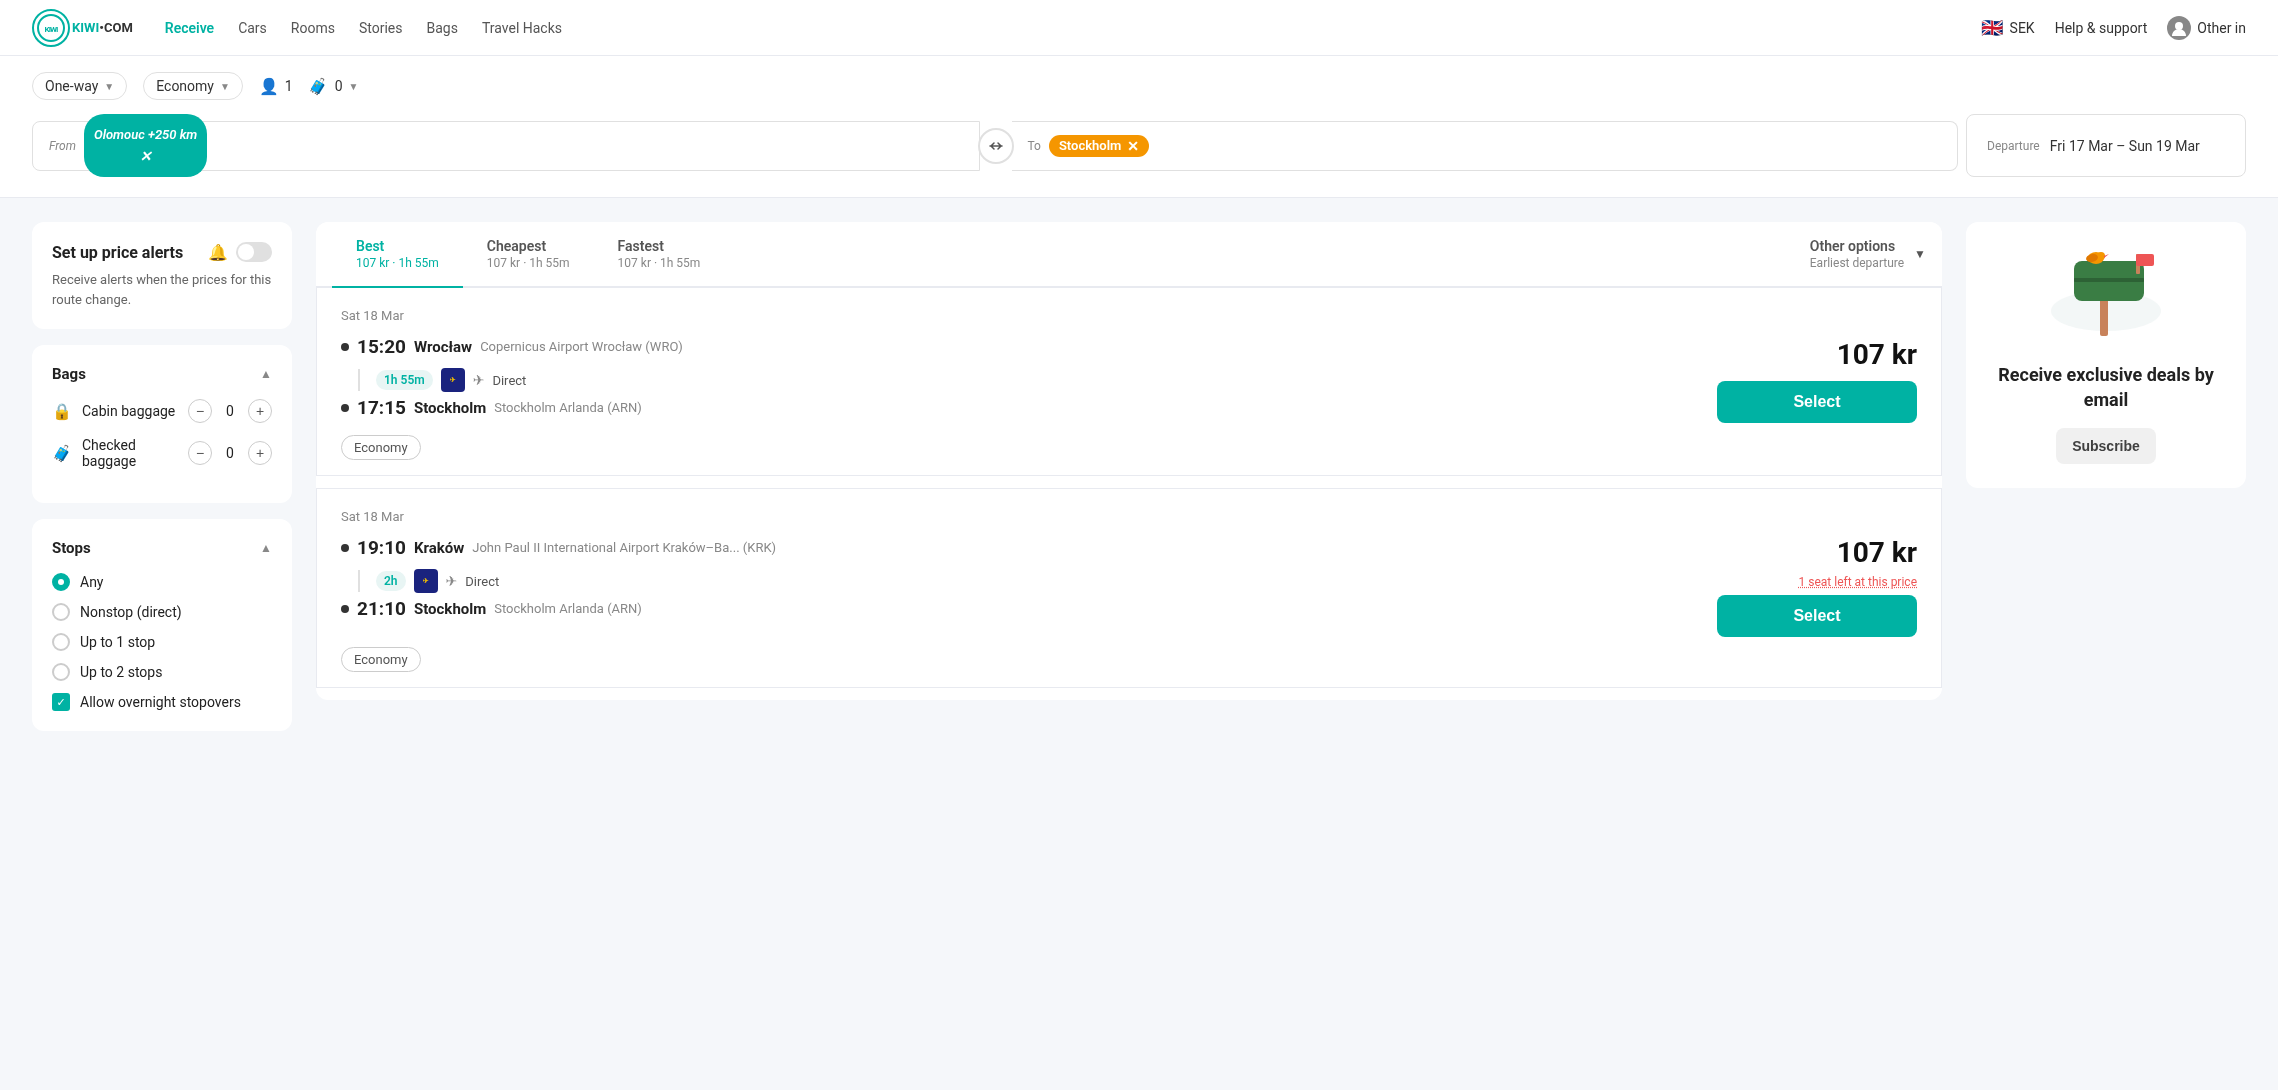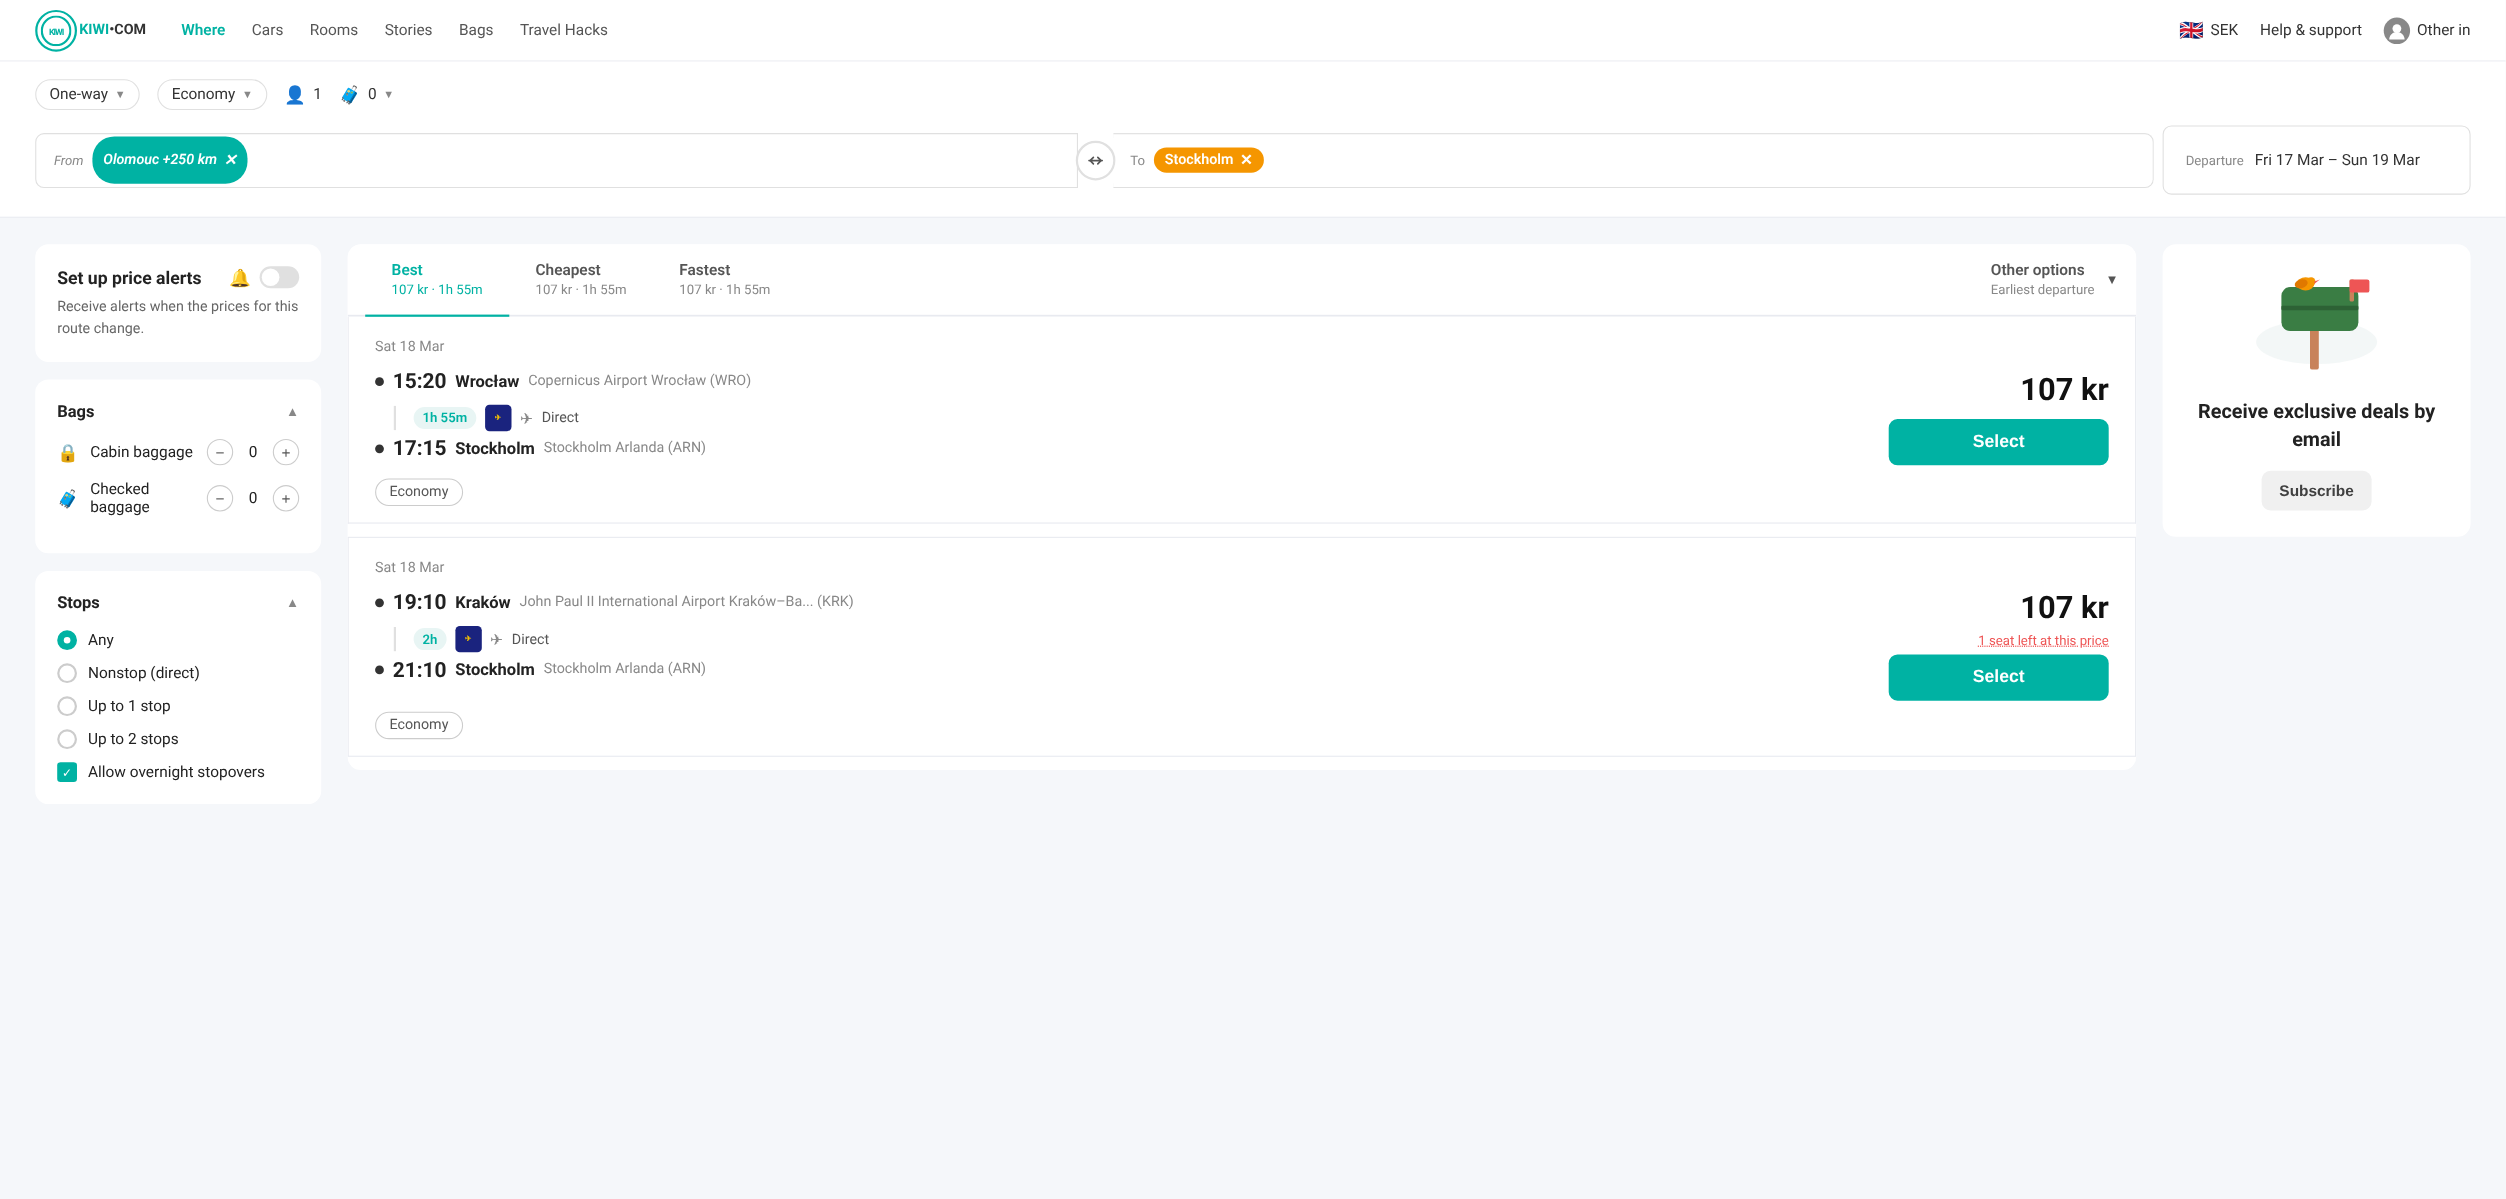--- a/index.html
+++ b/index.html
@@ -21,21 +21,21 @@
 
     
     .search-bar-area { background: #fff; padding: 16px 32px 20px; border-bottom: 1px solid #e8eaf0; }
     .search-options { display: flex; align-items: center; gap: 16px; margin-bottom: 14px; }
     .dropdown-pill { display: flex; align-items: center; gap: 6px; font-size: 14px; color: #333; cursor: pointer; border: 1px solid #e0e0e0; border-radius: 20px; padding: 5px 12px; background: #fff; }
     .dropdown-pill .chevron { font-size: 10px; color: #888; }
     .pax-pill { display: flex; align-items: center; gap: 6px; font-size: 14px; color: #333; cursor: pointer; }
     .search-inputs { display: flex; align-items: center; gap: 0; }
     .search-input-box { background: #fff; border: 1px solid #e0e0e0; border-radius: 8px; padding: 10px 16px; display: flex; align-items: center; gap: 8px; flex: 1; height: 50px; }
     .search-input-box .label { font-size: 12px; color: #888; }
-    .search-tag { background: #00b2a3; color: #fff; border-radius: 20px; padding: 13px 10px; font-size: 13px; font-weight: 600; display: flex; align-items: center; gap: 6px; }
+    .search-tag { background: #00b2a3; color: #fff; border-radius: 20px; padding: 13px 10px; font-size: 13px; font-weight: 600; display: flex; align-items: center; gap: 6px; flex-direction: column; }
     .search-tag-orange { background: #f59600; color: #fff; border-radius: 20px; padding: 3px 10px; font-size: 13px; font-weight: 600; display: flex; align-items: center; gap: 6px; }
     .tag-close { cursor: pointer; font-size: 14px; }
     .swap-btn { width: 36px; height: 36px; border-radius: 50%; border: 2px solid #e0e0e0; background: #fff; display: flex; align-items: center; justify-content: center; cursor: pointer; margin: 0 -2px; z-index: 2; font-size: 14px; color: #555; }
     .where-next { color: #bbb; font-size: 14px; flex: 1; }
     .date-box { background: #fff; border: 1px solid #e0e0e0; border-radius: 8px; padding: 10px 20px; height: 63px; display: flex; align-items: center; gap: 10px; margin-left: 8px; min-width: 280px; }
     .date-label { font-size: 12px; color: #888; }
     .date-value { font-size: 14px; color: #333; }
 
     
     .main { display: flex; gap: 0; padding: 24px 32px; max-width: 100%; }
@@ -113,21 +113,21 @@
       <svg width="28" height="28" viewBox="0 0 28 28">
         <circle cx="14" cy="14" r="13" fill="none" stroke="#00b2a3" stroke-width="2"></circle>
         <text x="14" y="18" text-anchor="middle" fill="#00b2a3" font-size="8" font-weight="700">KIWI</text>
       </svg>
     </div>
     <span class="logo-text">
       <span>KIWI</span><span style="color:#333">•</span><span style="color:#333;font-size:13px;font-weight:700">COM</span>
     </span>
   </div>
   <nav>
-    <a class="nav-item active">Where</a>
+    <a class="nav-item active">Receive</a>
     <a class="nav-item">Cars</a>
     <a class="nav-item">Rooms</a>
     <a class="nav-item">Stories</a>
     <a class="nav-item">Bags</a>
     <a class="nav-item">Travel Hacks</a>
   </nav>
   <div class="header-right">
     <div class="flag-currency">
       <span style="font-size:18px;">🇬🇧</span>
       <span>SEK</span>

